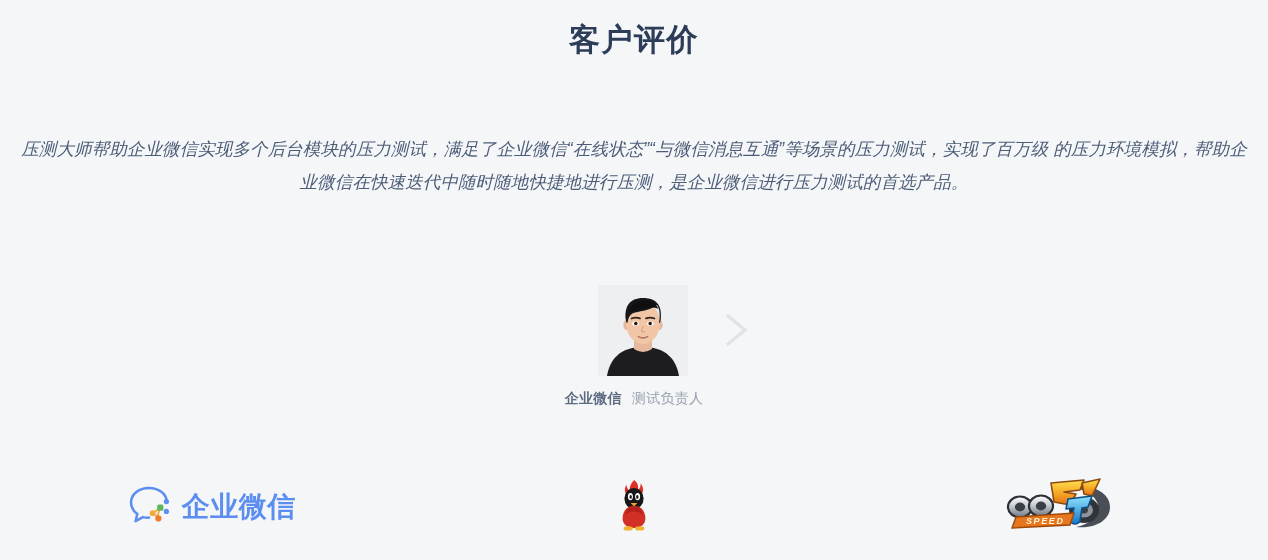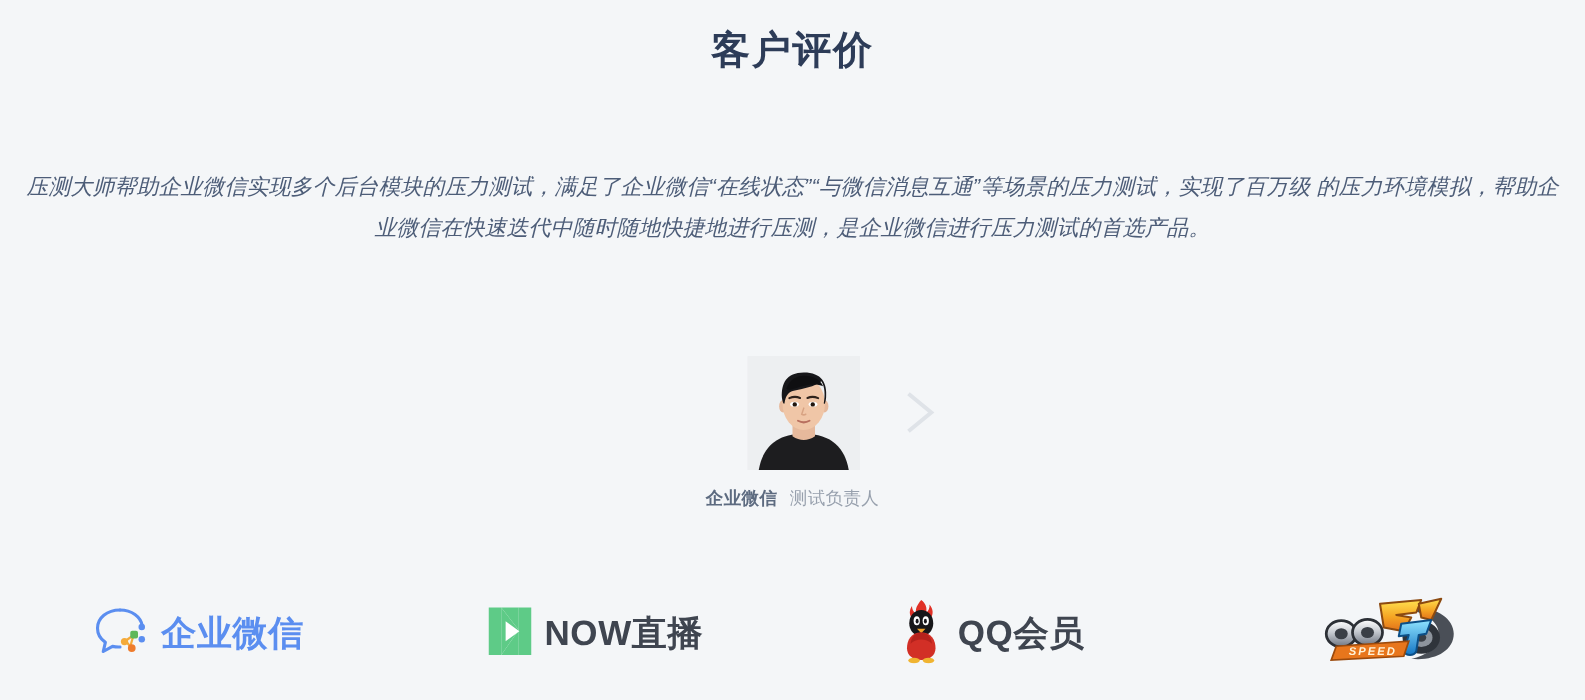--- a/index.html
+++ b/index.html
@@ -206,35 +206,20 @@
             <circle cx="31.4" cy="34.4" r="3.1" fill="#ef7c2c"></circle>
             <circle cx="39.4" cy="17.6" r="2.6" fill="#5b8ef0"></circle>
             <circle cx="39.4" cy="27.4" r="2.6" fill="#5b8ef0"></circle>
           </svg>
         </span>
         <span class="logo-text wecom">企业微信</span>
       </div>
     </div>
 
 
-    <div class="logo-item">
-      <div class="logo-inner">
-        <span class="logo-mark">
-          <svg width="38" height="42" viewBox="0 0 38 42" xmlns="http://www.w3.org/2000/svg">
-            <polygon points="2,2 12,2 12,40 2,40" fill="#5ecb87"></polygon>
-            <polygon points="26,2 36,2 36,40 26,40" fill="#5ecb87"></polygon>
-            <polygon points="12,2 26,20 12,40" fill="#5ecb87"></polygon>
-            <polygon points="26,20 12,2 26,2" fill="#5ecb87"></polygon>
-            <polygon points="26,20 12,40 26,40" fill="#5ecb87"></polygon>
-            <polygon points="15.5,13 26.5,21 15.5,29" fill="#ffffff"></polygon>
-          </svg>
-        </span>
-        <span class="logo-text now">NOW直播</span>
-      </div>
-    </div>
 
     <div class="logo-item">
       <div class="logo-inner">
         <span class="logo-mark">
           <svg width="40" height="52" viewBox="0 0 40 52" xmlns="http://www.w3.org/2000/svg">
 
             <path d="M20 1 C 16.5 5 15 8.5 16 12 C 13.5 10.5 12.5 8 12.6 5.8 C 10.2 9.2 10.4 13 12.6 15.6 L 27.4 15.6 C 30 12.6 29.6 8 26.6 4.6 C 26.9 7.6 25.8 9.8 23.9 11 C 24.8 7.2 23.6 3.6 20 1 Z" fill="#e03127"></path>
 
             <ellipse cx="20" cy="19.5" rx="9.6" ry="10.6" fill="#17171a"></ellipse>
 
@@ -245,21 +230,20 @@
 
             <path d="M16.6 24 L23.4 24 L20 27.6 Z" fill="#f0a22a"></path>
 
             <path d="M20 27 C 11.6 27 8.6 33.4 8.6 39.6 C 8.6 45.4 13.4 49 20 49 C 26.6 49 31.4 45.4 31.4 39.6 C 31.4 33.4 28.4 27 20 27 Z" fill="#d22f26"></path>
             <path d="M20 27 C 15 27 12 31 11.4 36 C 14 33.5 17 32.6 20 32.6 C 23 32.6 26 33.5 28.6 36 C 28 31 25 27 20 27 Z" fill="#b5221c"></path>
 
             <ellipse cx="14.2" cy="49.4" rx="4.6" ry="2.2" fill="#f0b431"></ellipse>
             <ellipse cx="25.8" cy="49.4" rx="4.6" ry="2.2" fill="#f0b431"></ellipse>
           </svg>
         </span>
-        <span class="logo-text qqvip">QQ会员</span>
       </div>
     </div>
 
     <div class="logo-item">
       <div class="logo-inner">
         <span class="logo-mark">
           <svg width="122" height="56" viewBox="0 0 122 56" xmlns="http://www.w3.org/2000/svg">
             <defs>
               <linearGradient id="gOrange" x1="0" y1="0" x2="0" y2="1">
                 <stop offset="0%" stop-color="#ffe14f"></stop>

